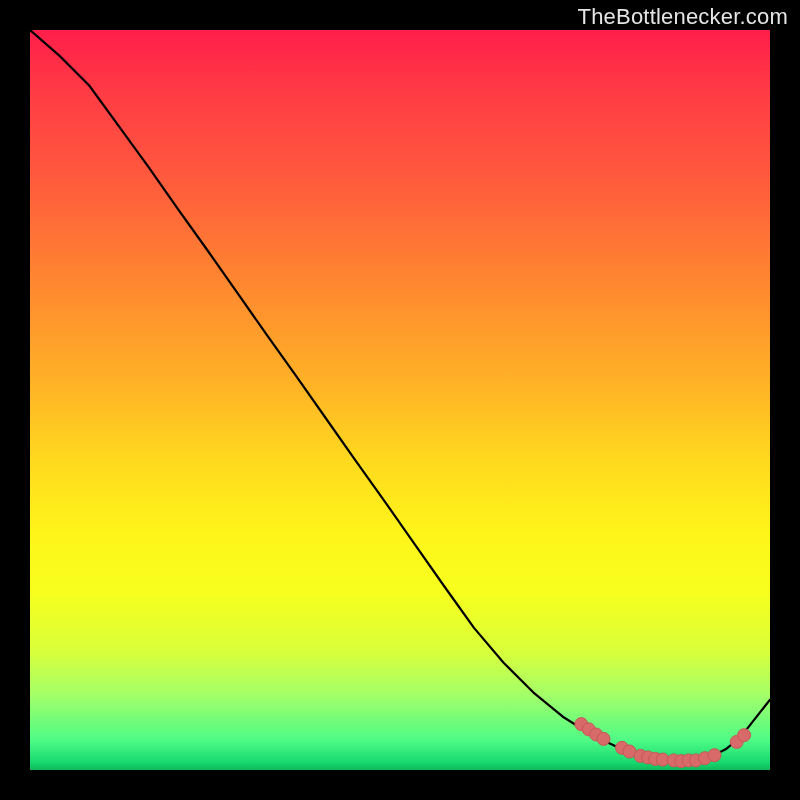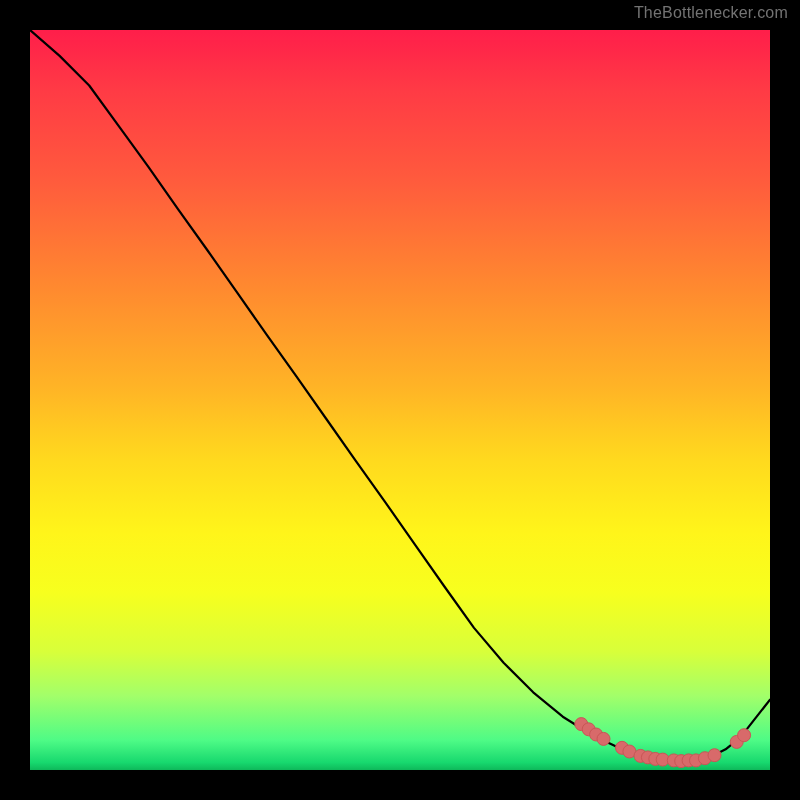--- a/index.html
+++ b/index.html
@@ -14,22 +14,22 @@
   .frame {
     position: relative;
     width: 800px;
     height: 800px;
     background: #000;
   }
   .watermark {
     position: absolute;
     top: 4px;
     right: 12px;
-    color: #737373;
-    font-size: 16px;
+    color: #e5e5e5;
+    font-size: 22px;
     font-weight: 500;
     letter-spacing: 0.2px;
     z-index: 5;
   }
   .plot {
     position: absolute;
     left: 30px;
     top: 30px;
     width: 740px;
     height: 740px;

